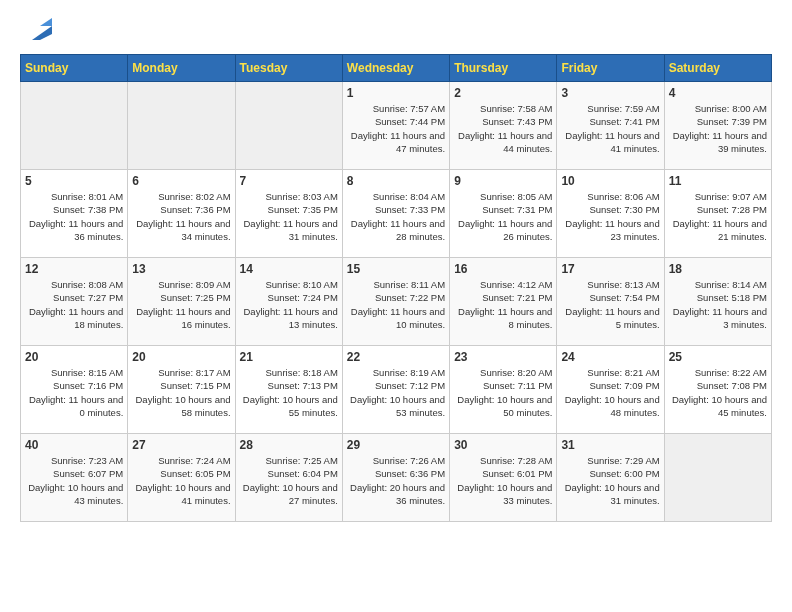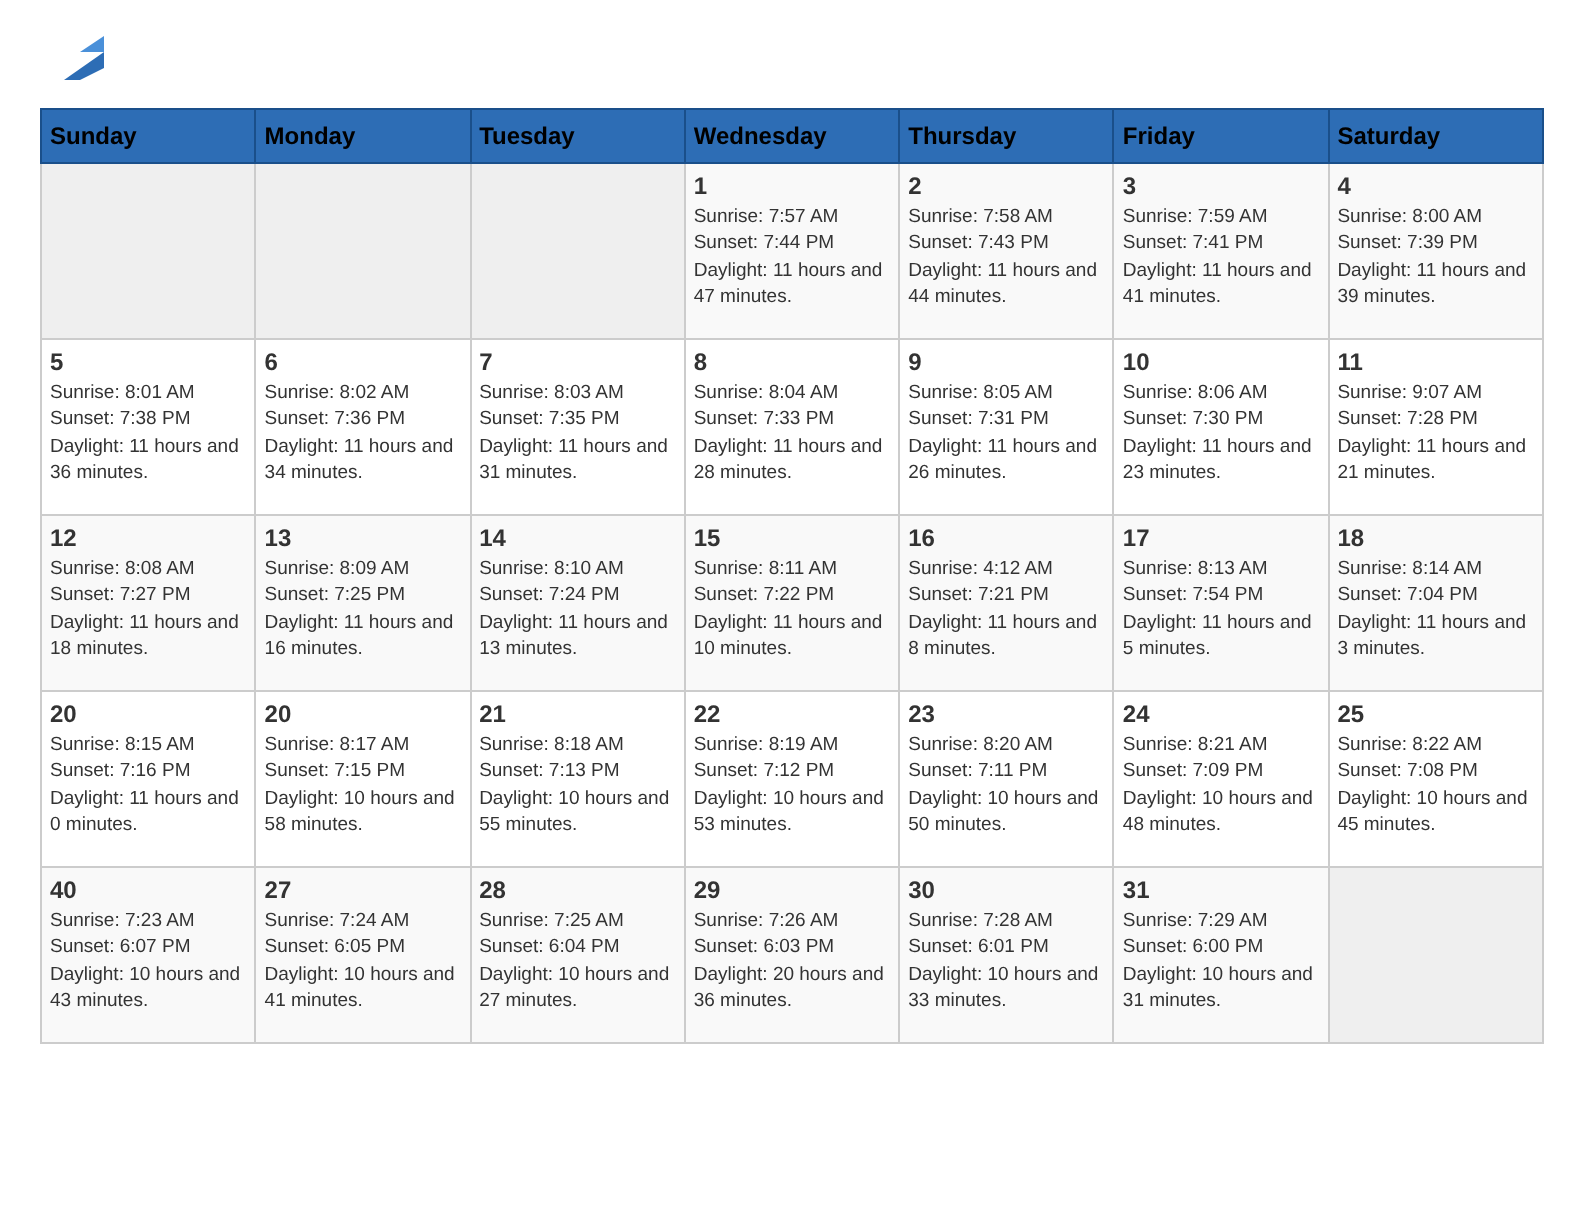--- a/index.html
+++ b/index.html
@@ -41,21 +41,21 @@
       font-size: 14px;
       color: #555;
     }
     table {
       width: 100%;
       border-collapse: collapse;
       table-layout: fixed;
     }
     thead tr th {
       background: #2d6db5;
-      color: #000000;
+      color: #fde047;
       font-size: 12px;
       font-weight: bold;
       padding: 6px 4px;
       text-align: left;
       border: 1px solid #1a4f8a;
     }
     tbody tr td {
       vertical-align: top;
       border: 1px solid #ccc;
       padding: 4px;
@@ -70,20 +70,21 @@
     .day-num {
       font-weight: bold;
       font-size: 12px;
       display: block;
       margin-bottom: 2px;
     }
     .cell-content {
       font-size: 9.5px;
       line-height: 1.4;
       color: #333;
+      text-align: right;
     }
     .empty-cell {
       background: #efefef !important;
     }
   </style>
 </head>
 <body>
 
 <div class="header">
   <div class="logo">
@@ -260,21 +261,21 @@
         <div class="cell-content">
           <span>Sunrise: 8:13 AM</span><br>
           <span>Sunset: 7:54 PM</span><br>
           <span>Daylight: 11 hours and 5 minutes.</span>
         </div>
       </td>
         <td>
         <span class="day-num">18</span>
         <div class="cell-content">
           <span>Sunrise: 8:14 AM</span><br>
-          <span>Sunset: 7:04 PM</span><br>
+          <span>Sunset: 5:18 PM</span><br>
           <span>Daylight: 11 hours and 3 minutes.</span>
         </div>
       </td>
       </tr>
       <tr>
         <td>
         <span class="day-num">20</span>
         <div class="cell-content">
           <span>Sunrise: 8:15 AM</span><br>
           <span>Sunset: 7:16 PM</span><br>
@@ -352,21 +353,21 @@
         <div class="cell-content">
           <span>Sunrise: 7:25 AM</span><br>
           <span>Sunset: 6:04 PM</span><br>
           <span>Daylight: 10 hours and 27 minutes.</span>
         </div>
       </td>
         <td>
         <span class="day-num">29</span>
         <div class="cell-content">
           <span>Sunrise: 7:26 AM</span><br>
-          <span>Sunset: 6:03 PM</span><br>
+          <span>Sunset: 6:36 PM</span><br>
           <span>Daylight: 20 hours and 36 minutes.</span>
         </div>
       </td>
         <td>
         <span class="day-num">30</span>
         <div class="cell-content">
           <span>Sunrise: 7:28 AM</span><br>
           <span>Sunset: 6:01 PM</span><br>
           <span>Daylight: 10 hours and 33 minutes.</span>
         </div>

